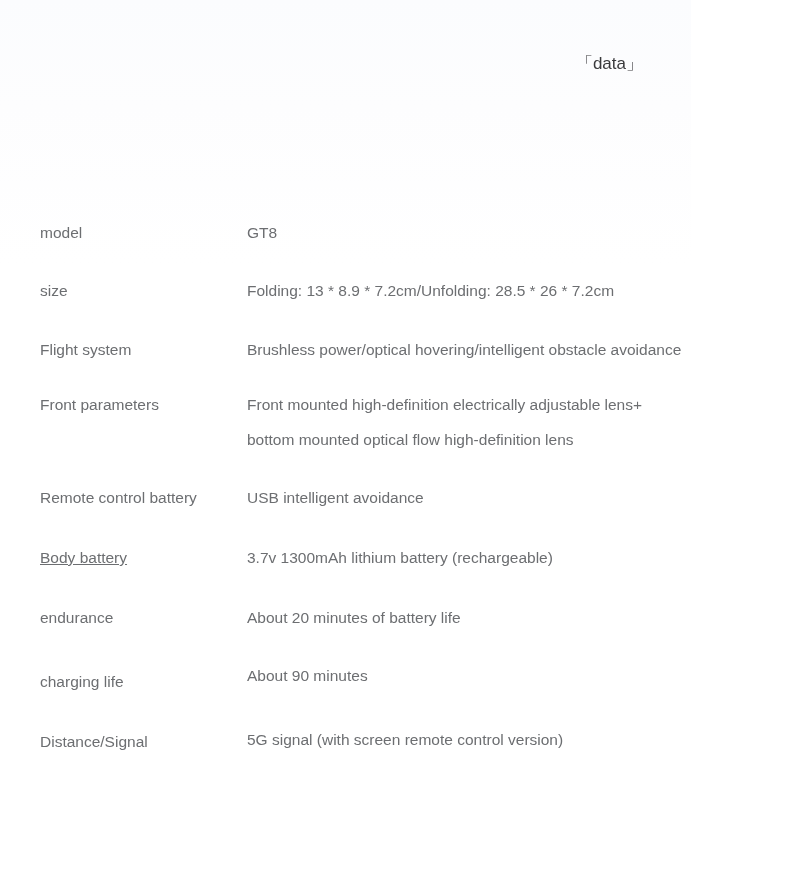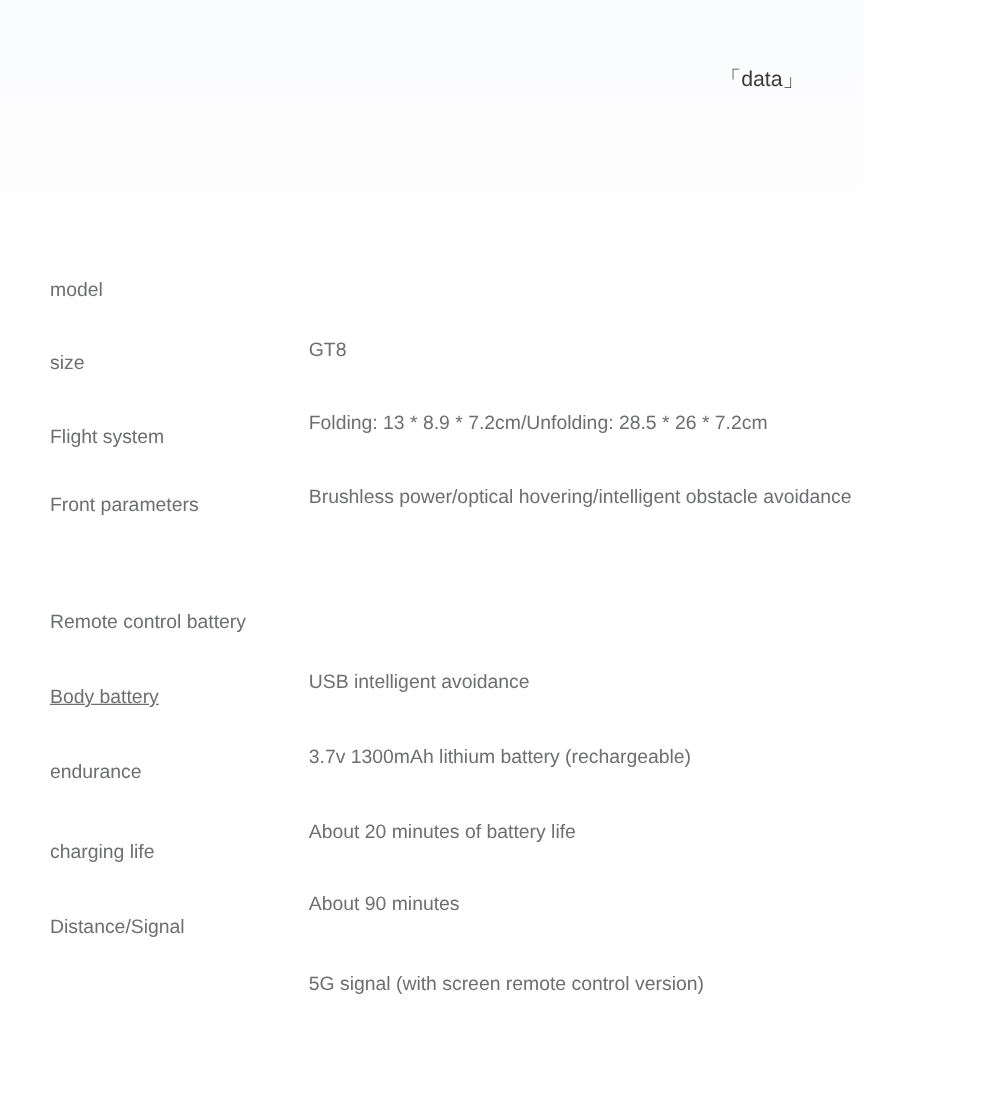--- a/index.html
+++ b/index.html
@@ -83,21 +83,20 @@
     top: 0;
     width: 520px;
     font-size: 15.5px;
     line-height: 21px;
     color: #6c6e71;
   }
 
   .spec-value .vline {
     display: block;
     white-space: nowrap;
-    margin-top: 48px;
   }
   .spec-value .vline + .vline {
     margin-top: 14px;
   }
 </style>
 </head>
 <body>
 
 <div class="page">
 
@@ -119,20 +118,22 @@
       </div>
       <div class="spec-row" style="position: absolute; left: 0px; top: 117px; width: 790px;">
         <div class="spec-label" style="top: 0px;">Flight system</div>
         <div class="spec-value">
           <span class="vline">Brushless power/optical hovering/intelligent obstacle avoidance</span>
         </div>
       </div>
       <div class="spec-row" style="position: absolute; left: 0px; top: 172px; width: 790px;">
         <div class="spec-label" style="top: 0px;">Front parameters</div>
         <div class="spec-value">
+          <span class="vline">Front mounted high-definition electrically adjustable lens+</span>
+          <span class="vline">bottom mounted optical flow high-definition lens</span>
         </div>
       </div>
       <div class="spec-row" style="position: absolute; left: 0px; top: 265px; width: 790px;">
         <div class="spec-label" style="top: 0px;">Remote control battery</div>
         <div class="spec-value">
           <span class="vline">USB intelligent avoidance</span>
         </div>
       </div>
       <div class="spec-row" style="position: absolute; left: 0px; top: 325px; width: 790px;">
         <div class="spec-label" style="top: 0px; text-decoration: underline;">Body battery</div>

